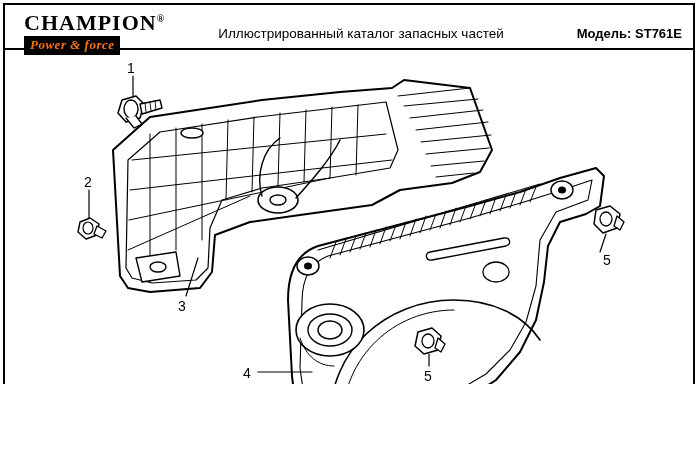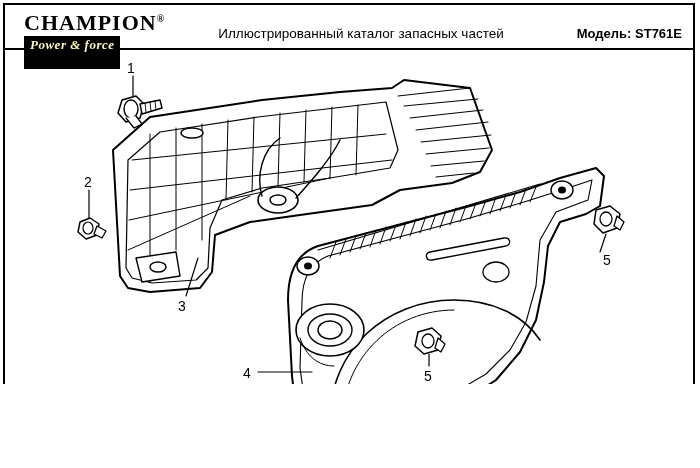--- a/index.html
+++ b/index.html
@@ -50,26 +50,26 @@
     line-height: 22px;
     white-space: nowrap;
   }
   .brand-name sup {
     font-size: 10px;
     vertical-align: super;
   }
   .brand-sub {
     margin-top: 2px;
     background: #000000;
-    color: #fef9c3;
+    color: #f97316;
     font-family: "Liberation Serif", serif;
     font-style: italic;
     font-weight: bold;
     font-size: 13px;
-    padding: 1px 6px 16px 6px;
+    padding: 1px 6px 2px 6px;
     display: inline-block;
     letter-spacing: 0.5px;
   }
   .header-title {
     position: absolute;
     left: 196px;
     top: 26px;
     width: 330px;
     text-align: center;
     font-size: 13.5px;

